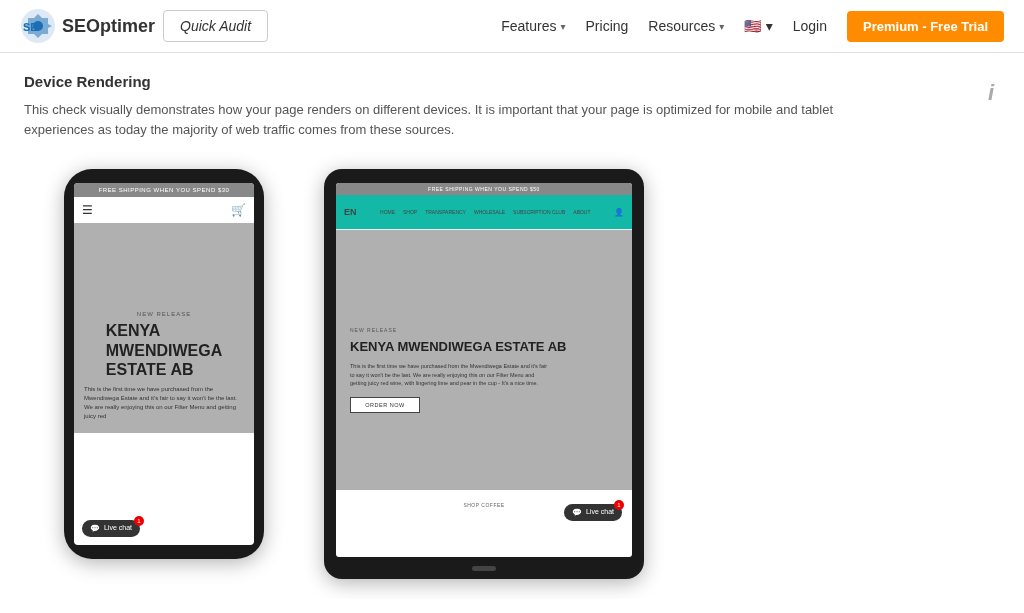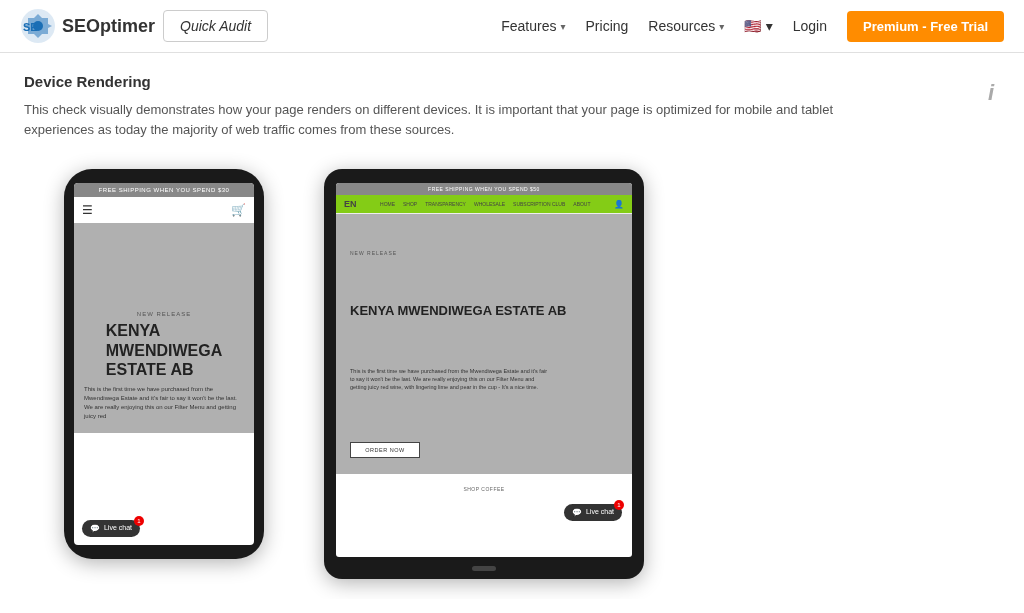--- a/index.html
+++ b/index.html
@@ -246,36 +246,36 @@
       color: #fff;
       font-size: 5px;
       text-align: center;
       padding: 3px;
       letter-spacing: 0.5px;
     }
     .tablet-nav {
       display: flex;
       align-items: center;
       justify-content: space-between;
-      padding: 4px 8px;
-      background: #84cc16;
+      padding: 12px 8px;
+      background: #14b8a6;
       font-size: 6px;
       color: #444;
       border-bottom: 1px solid #eee;
     }
     .tablet-nav-logo { font-weight: bold; font-size: 9px; }
     .tablet-nav-links { display: flex; gap: 8px; font-size: 5px; }
     .tablet-nav-icon { font-size: 8px; }
     .tablet-hero {
       background: #b0b0b0;
       height: 260px;
       padding: 16px 14px;
       display: flex;
       flex-direction: column;
-      justify-content: space-between;
+      justify-content: center;
     }
     .tablet-new-release {
       font-size: 5px;
       color: #555;
       letter-spacing: 1px;
       margin-bottom: 6px;
       margin-top: 20px;
     }
     .tablet-title {
       font-size: 13px;

